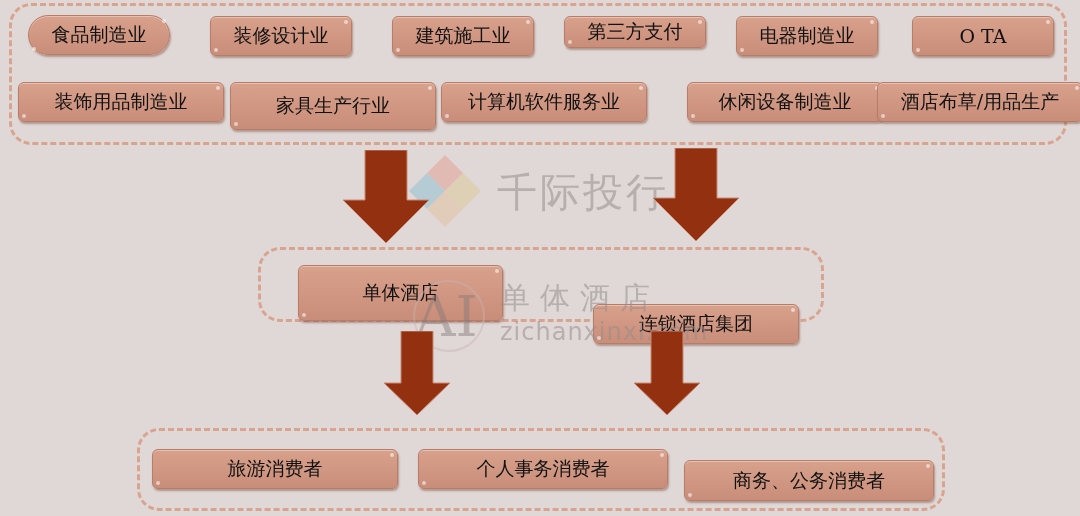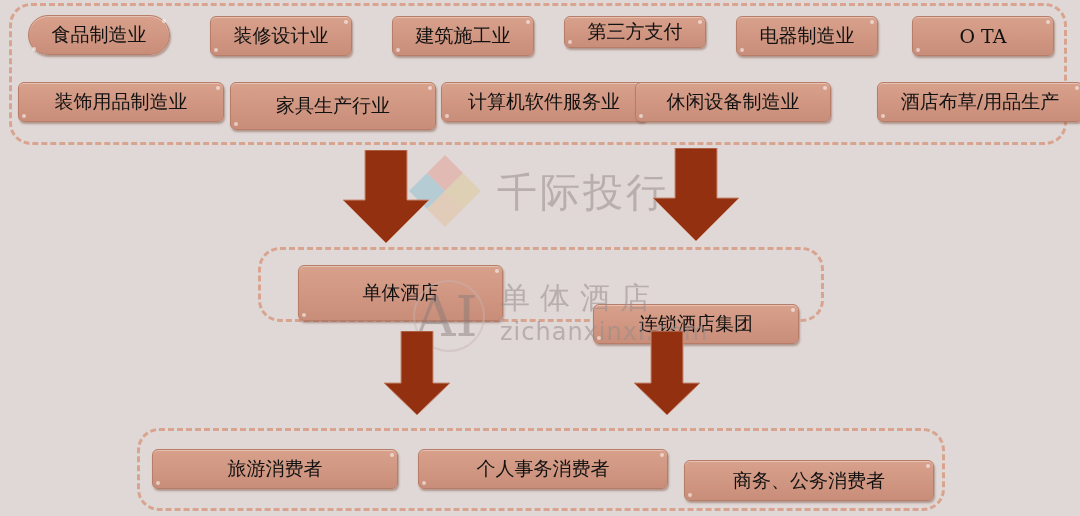--- a/index.html
+++ b/index.html
@@ -48,21 +48,21 @@
 <div class="node" style="left:28px; top:15px; width:142px; height:40px;border-radius:20px;">食品制造业</div>
 <div class="node" style="left:210px; top:16px; width:142px; height:40px;">装修设计业</div>
 <div class="node" style="left:392px; top:16px; width:142px; height:40px;">建筑施工业</div>
 <div class="node" style="left:564px; top:16px; width:142px; height:32px;">第三方支付</div>
 <div class="node" style="left:736px; top:16px; width:142px; height:40px;">电器制造业</div>
 <div class="node" style="left:904px; top:16px; width:142px; height:40px;margin-left:8px;">O TA</div>
 
 <div class="node" style="left:18px; top:82px; width:206px; height:40px;">装饰用品制造业</div>
 <div class="node" style="left:230px; top:82px; width:206px; height:48px;">家具生产行业</div>
 <div class="node" style="left:441px; top:82px; width:206px; height:40px;">计算机软件服务业</div>
-<div class="node" style="left:635px; top:82px; width:196px; height:40px;">休闲设备制造业</div>
+<div class="node" style="left:687px; top:82px; width:196px; height:40px;">休闲设备制造业</div>
 <div class="node" style="left:861px; top:82px; width:206px; height:40px;margin-left:16px;">酒店布草/用品生产</div>
 
 <div class="wm" style="left:405px; top:153px; width:290px; height:80px;">
   <svg width="80" height="76" viewBox="0 0 80 76" style="position:absolute; left:0; top:0;">
     <polygon points="40,2 58,20 40,38 22,20" fill="rgba(226,150,140,0.45)"></polygon>
     <polygon points="58,20 76,38 58,56 40,38" fill="rgba(220,200,140,0.45)"></polygon>
     <polygon points="22,20 40,38 22,56 4,38" fill="rgba(130,190,210,0.45)"></polygon>
     <polygon points="40,38 58,56 40,74 22,56" fill="rgba(225,190,150,0.45)"></polygon>
   </svg>
   <span class="wm-text" style="left:92px; top:12px; font-size:40px; letter-spacing:3px;">千际投行</span>

